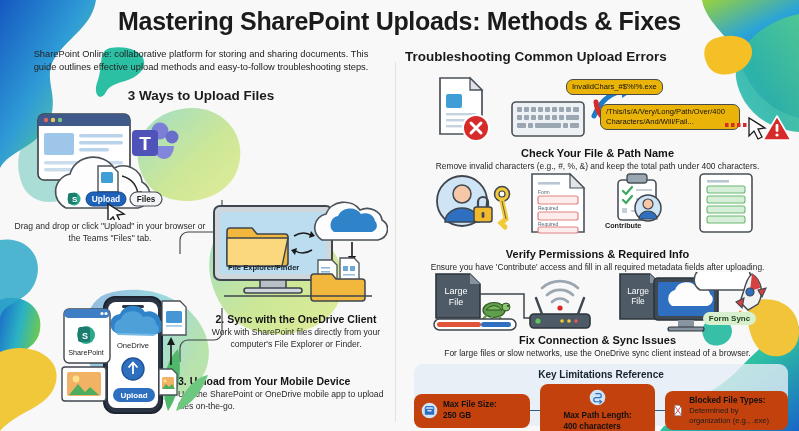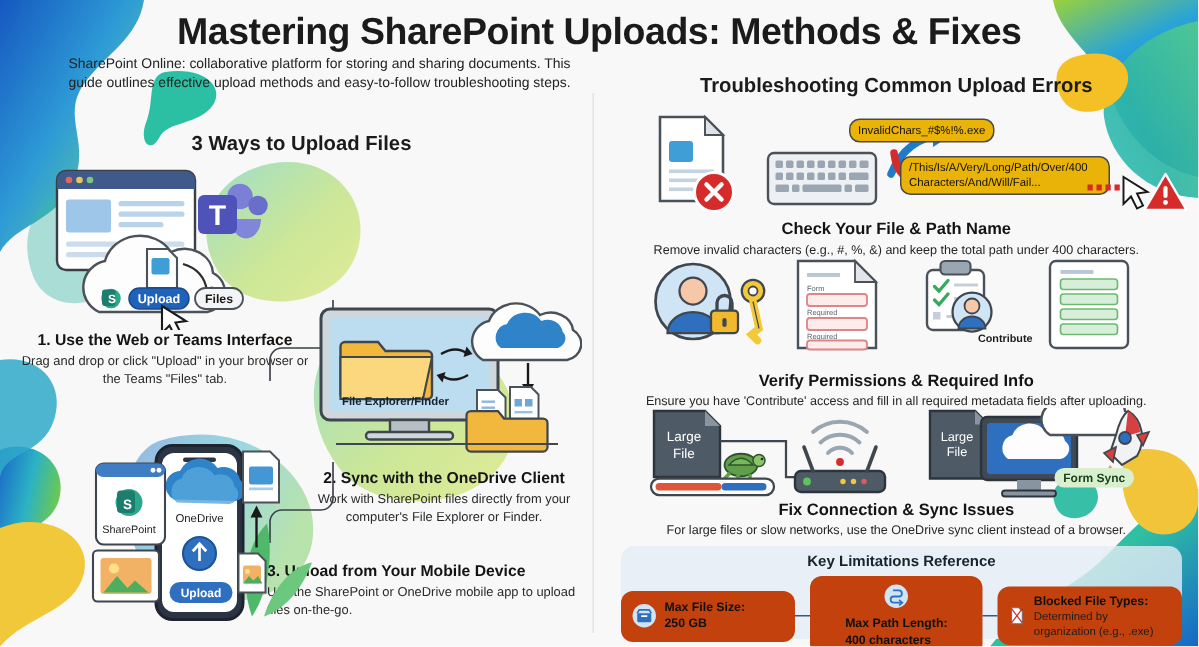--- a/index.html
+++ b/index.html
@@ -19,28 +19,28 @@
   
   .layer { position: absolute; inset: 0; z-index: 5; }
 
   .main-title {
     position: absolute; left: 0; right: 0; top: 7px;
     text-align: center;
     font-size: 25px; font-weight: bold; color: #1b1b1b;
     letter-spacing: -0.3px;
   }
   .intro {
-    position: absolute; left: 26px; top: 36px; width: 350px;
-    text-align: center; font-size: 9.3px; line-height: 13px; color: #222; margin-left: 12px;
+    position: absolute; left: 26px; top: 48px; width: 350px;
+    text-align: center; font-size: 9.3px; line-height: 13px; color: #222;
   }
   .col-head {
     position: absolute; font-size: 13.5px; font-weight: bold; color: #1b1b1b;
   }
   .left-head { left: 26px; width: 350px; top: 88px; text-align: center; }
-  .right-head { left: 405px; width: 385px; top: 49px; text-align: center; }
+  .right-head { left: 405px; width: 385px; top: 49px; }
 
   .divider {
     position: absolute; left: 395px; top: 62px; width: 1px; height: 360px;
     background: #e2e4e4; z-index: 4;
   }
 
   
   .step-cap { position: absolute; text-align: center; }
   .step-title { font-size: 10.5px; font-weight: bold; color: #141414; line-height: 14px; }
   .step-desc { font-size: 8.6px; color: #2a2a2a; line-height: 11.5px; margin-top: 1px; }
@@ -196,21 +196,20 @@
     <rect x="60" y="84" width="40" height="14" rx="7" fill="#1f62ba" stroke="#17498c" stroke-width="1"></rect>
     <text x="80" y="94" font-family="Liberation Sans, sans-serif" font-size="8.4" font-weight="bold" fill="#ffffff" text-anchor="middle">Upload</text>
 
     <rect x="104" y="84" width="32" height="14" rx="7" fill="#f3f4f6" stroke="#4a5158" stroke-width="1.2"></rect>
     <text x="120" y="94" font-family="Liberation Sans, sans-serif" font-size="8.2" font-weight="bold" fill="#1b1b1b" text-anchor="middle">Files</text>
 
     <path d="M82 96 l0 18 l5 -5 l4 8 l4 -2 l-4 -8 l7 -1 z" fill="#ffffff" stroke="#1a1a1a" stroke-width="1.4"></path>
   </svg>
 
   <div class="step-cap" style="left:10px; top:220px; width:200px;">
-    <div class="step-title">1. Use the Web or Teams Interface</div>
     <div class="step-desc">Drag and drop or click "Upload" in your browser or the Teams "Files" tab.</div>
   </div>
 
   <svg class="illus" style="left:208px; top:200px; width:180px; height:110px;" viewBox="0 0 180 110">
 
     <rect x="6" y="6" width="118" height="74" rx="6" fill="#cfd6dc" stroke="#3f464d" stroke-width="2"></rect>
     <rect x="12" y="12" width="106" height="62" rx="3" fill="#bcdcef"></rect>
     <rect x="52" y="80" width="26" height="10" fill="#b8c0c7" stroke="#3f464d" stroke-width="1.6"></rect>
     <rect x="36" y="88" width="58" height="5" rx="2.5" fill="#cfd6dc" stroke="#3f464d" stroke-width="1.6"></rect>
 
@@ -403,21 +402,21 @@
     <circle cx="216" cy="32" r="5" fill="#f6c8a8" stroke="#3f464d" stroke-width="1.2"></circle>
     <path d="M207 47 a9 8 0 0 1 18 0 z" fill="#2f6fc0" stroke="#3f464d" stroke-width="1.2"></path>
 
     <rect x="268" y="2" width="52" height="58" rx="4" fill="#ffffff" stroke="#4a5158" stroke-width="1.6"></rect>
     <rect x="275" y="8" width="22" height="2.6" fill="#b9c7d4"></rect>
     <rect x="275" y="14" width="38" height="7" rx="2" fill="#d7eed8" stroke="#6cba72" stroke-width="1.1"></rect>
     <rect x="275" y="24" width="38" height="7" rx="2" fill="#d7eed8" stroke="#6cba72" stroke-width="1.1"></rect>
     <rect x="275" y="34" width="38" height="7" rx="2" fill="#d7eed8" stroke="#6cba72" stroke-width="1.1"></rect>
     <rect x="275" y="44" width="38" height="7" rx="2" fill="#d7eed8" stroke="#6cba72" stroke-width="1.1"></rect>
   </svg>
-  <div class="illus lbl-small" style="left:652px; top:221px;">Contribute</div>
+  <div class="illus lbl-small" style="left:605px; top:221px;">Contribute</div>
 
   <div class="fix-cap" style="top:248px;">
     <div class="fix-title">Verify Permissions &amp; Required Info</div>
     <div class="fix-desc">Ensure you have 'Contribute' access and fill in all required metadata fields after uploading.</div>
   </div>
 
   <svg class="illus" style="left:432px; top:272px; width:340px; height:62px;" viewBox="0 0 340 62">
 
     <path d="M4 2 h34 l10 10 v34 h-44 z" fill="#4e5b66" stroke="#2c353d" stroke-width="1.6"></path>
     <path d="M38 2 l10 10 h-10 z" fill="#8894a0"></path>

